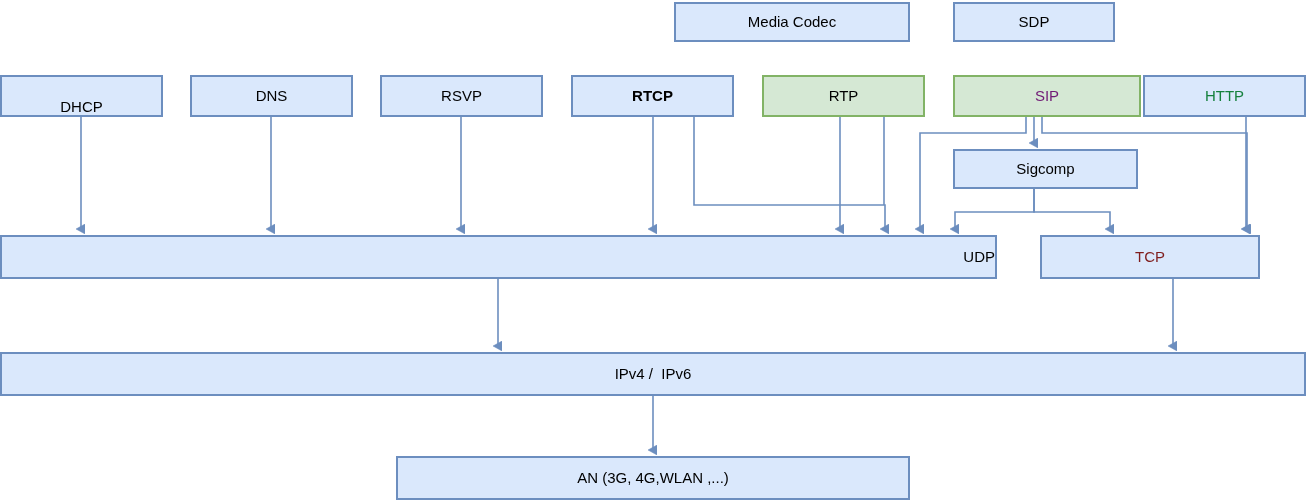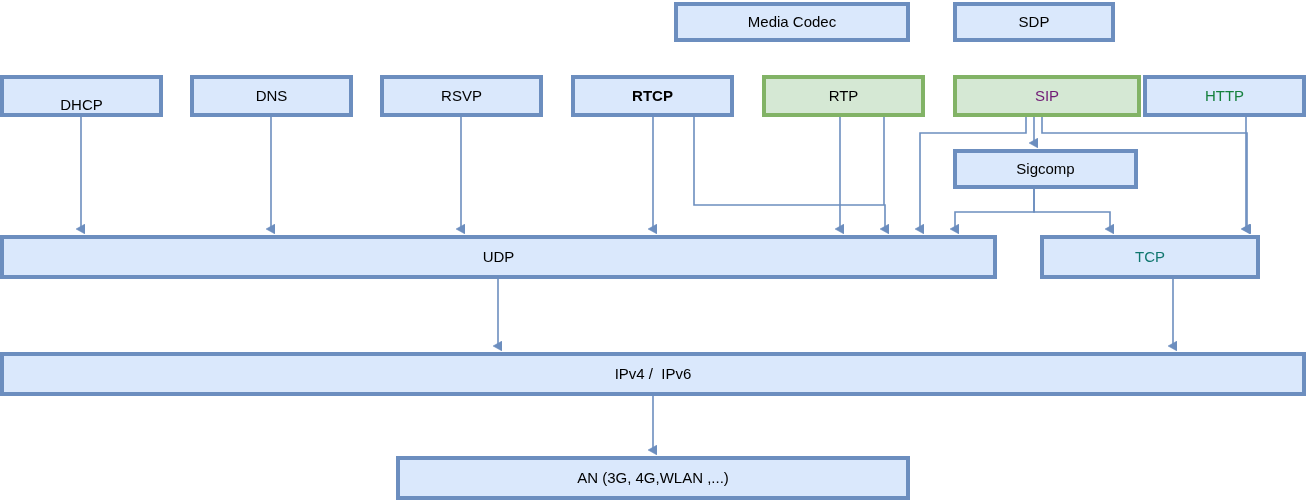--- a/index.html
+++ b/index.html
@@ -25,21 +25,21 @@
     width: 1306px;
     height: 500px;
     pointer-events: none;
   }
   .node {
     position: absolute;
     box-sizing: border-box;
     display: flex;
     align-items: center;
     justify-content: center;
-    border: 4px solid #737373;
+    border: 2px solid #737373;
     background: #dae8fc;
     color: #000000;
     font-size: 15px;
     font-family: "Liberation Sans", sans-serif;
     line-height: 1.15;
     white-space: pre;
     text-align: center;
   }
   .node.green {
     border-color: #82b366;
@@ -83,18 +83,18 @@
       <div class="node" style="left: 674px; top: 2px; width: 236px; height: 40px; background: rgb(218, 232, 252); border-color: rgb(108, 142, 191); color: rgb(0, 0, 0);"><span class="node-label">Media Codec</span></div>
       <div class="node" style="left: 953px; top: 2px; width: 162px; height: 40px; background: rgb(218, 232, 252); border-color: rgb(108, 142, 191); color: rgb(0, 0, 0);"><span class="node-label">SDP</span></div>
       <div class="node" style="left: 0px; top: 75px; width: 163px; height: 42px; background: rgb(218, 232, 252); border-color: rgb(108, 142, 191); color: rgb(0, 0, 0); align-items: flex-end;"><span class="node-label">DHCP</span></div>
       <div class="node" style="left: 190px; top: 75px; width: 163px; height: 42px; background: rgb(218, 232, 252); border-color: rgb(108, 142, 191); color: rgb(0, 0, 0);"><span class="node-label">DNS</span></div>
       <div class="node" style="left: 380px; top: 75px; width: 163px; height: 42px; background: rgb(218, 232, 252); border-color: rgb(108, 142, 191); color: rgb(0, 0, 0);"><span class="node-label">RSVP</span></div>
       <div class="node" style="left: 571px; top: 75px; width: 163px; height: 42px; background: rgb(218, 232, 252); border-color: rgb(108, 142, 191); color: rgb(0, 0, 0); font-weight: bold;"><span class="node-label">RTCP</span></div>
       <div class="node green" style="left: 762px; top: 75px; width: 163px; height: 42px; background: rgb(213, 232, 212); border-color: rgb(130, 179, 102); color: rgb(0, 0, 0);"><span class="node-label">RTP</span></div>
       <div class="node green" style="left: 953px; top: 75px; width: 188px; height: 42px; background: rgb(213, 232, 212); border-color: rgb(130, 179, 102); color: #701a75;"><span class="node-label">SIP</span></div>
       <div class="node" style="left: 1143px; top: 75px; width: 163px; height: 42px; background: rgb(218, 232, 252); border-color: rgb(108, 142, 191); color: #15803d;"><span class="node-label">HTTP</span></div>
       <div class="node" style="left: 953px; top: 149px; width: 185px; height: 40px; background: rgb(218, 232, 252); border-color: rgb(108, 142, 191); color: rgb(0, 0, 0); align-items: center;"><span class="node-label">Sigcomp</span></div>
-      <div class="node" style="left: 0px; top: 235px; width: 997px; height: 44px; background: rgb(218, 232, 252); border-color: rgb(108, 142, 191); color: rgb(0, 0, 0);"><span class="node-label">UDP</span></div>
-      <div class="node" style="left: 1040px; top: 235px; width: 220px; height: 44px; background: rgb(218, 232, 252); border-color: rgb(108, 142, 191); color: #0f766e;"><span class="node-label">TCP</span></div>
+      <div class="node" style="left: 0px; top: 235px; width: 997px; height: 44px; background: rgb(218, 232, 252); border-color: rgb(108, 142, 191); color: rgb(0, 0, 0); justify-content: flex-end;"><span class="node-label">UDP</span></div>
+      <div class="node" style="left: 1040px; top: 235px; width: 220px; height: 44px; background: rgb(218, 232, 252); border-color: rgb(108, 142, 191); color: #7f1d1d;"><span class="node-label">TCP</span></div>
       <div class="node" style="left: 0px; top: 352px; width: 1306px; height: 44px; background: rgb(218, 232, 252); border-color: rgb(108, 142, 191); color: rgb(0, 0, 0);"><span class="node-label">IPv4 /  IPv6</span></div>
       <div class="node" style="left: 396px; top: 456px; width: 514px; height: 44px; background: rgb(218, 232, 252); border-color: rgb(108, 142, 191); color: #000000;"><span class="node-label">AN (3G, 4G,WLAN ,...)</span></div>
     </div>
 </div>
 
 </body></html>

